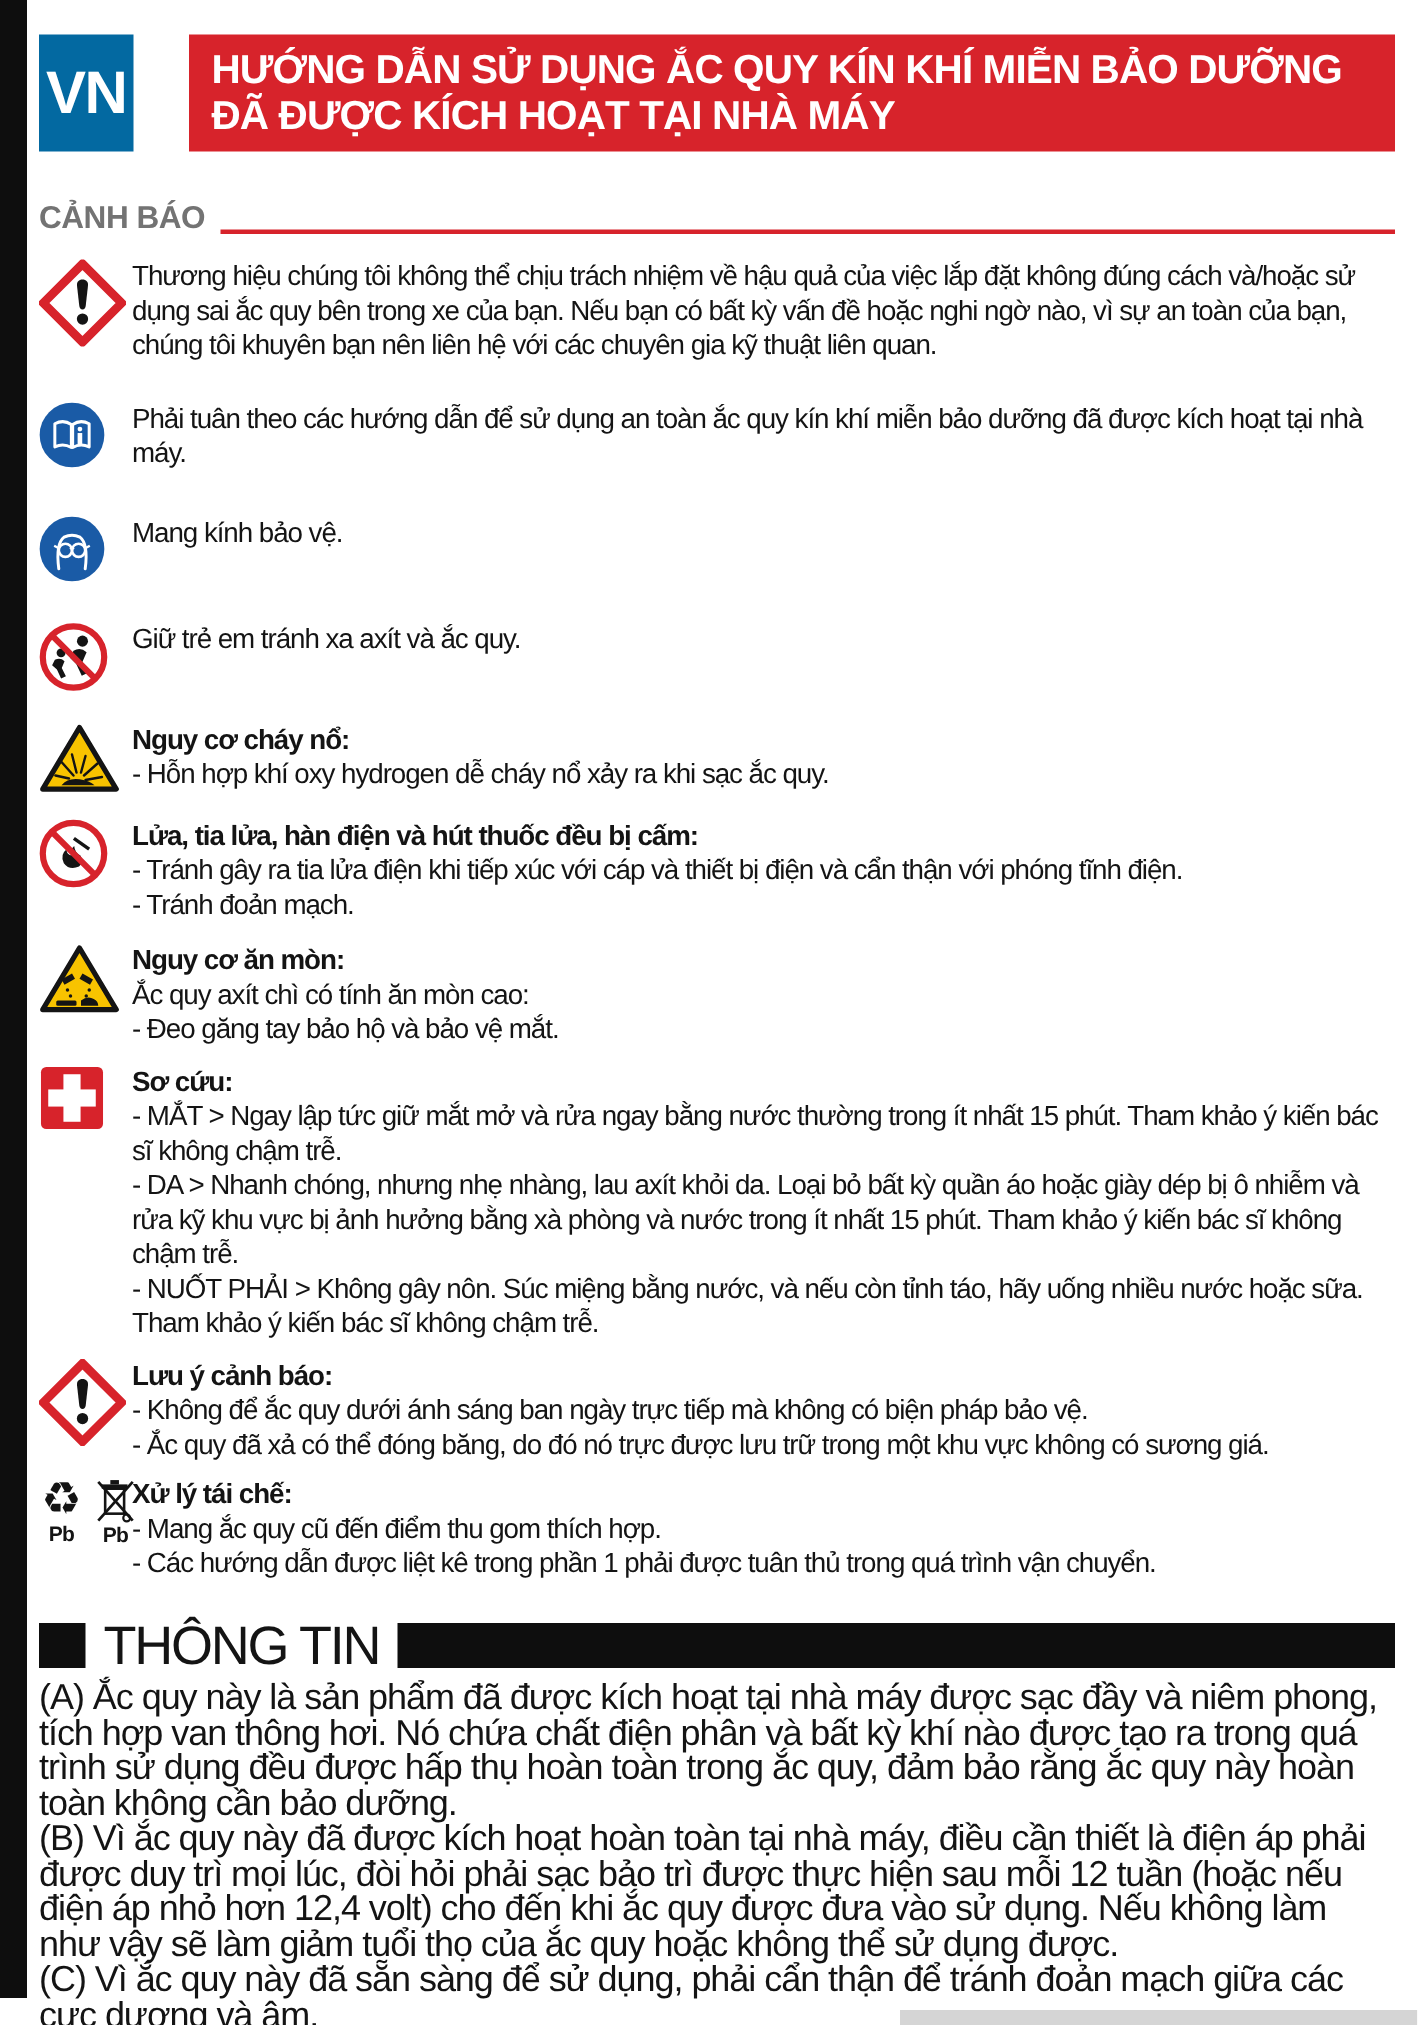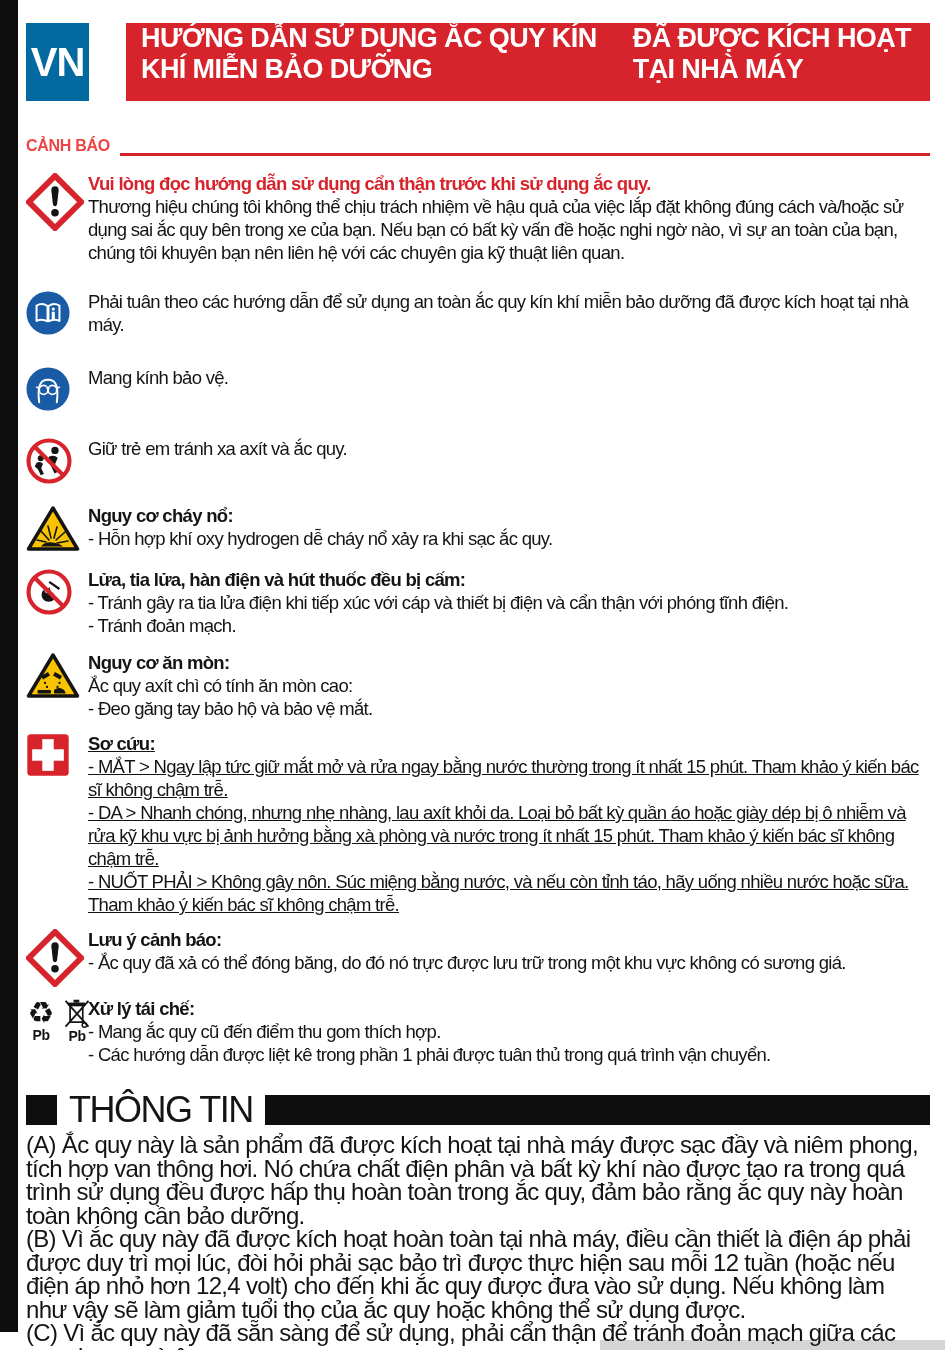--- a/index.html
+++ b/index.html
@@ -14,39 +14,39 @@
   .content { position:absolute; left:26px; top:0; width:904px; }
 
   
   .header-row { display:flex; margin-top:23px; height:78px; gap:37px; }
   .vn-badge {
     width:63px; background:#0369a1; color:#fff; font-weight:bold; font-size:40px;
     display:flex; align-items:center; justify-content:center; letter-spacing:-1px;
   }
   .title-banner {
     flex:1; background:#D7232B; color:#fff; font-weight:bold; font-size:27px;
-    line-height:31px; display:flex; flex-direction:row; justify-content:center;
+    line-height:31px; display:flex; flex-direction:column; justify-content:center;
     padding-left:15px; letter-spacing:-0.6px;
   }
 
   
   .warn-heading-row { display:flex; align-items:flex-end; margin-top:33px; gap:10px; }
-  .warn-heading { color:#ef4444; font-weight:bold; font-size:16px; letter-spacing:-0.3px; line-height:24px; }
+  .warn-heading { color:#737373; font-weight:bold; font-size:21px; letter-spacing:-0.3px; line-height:24px; }
   .warn-rule { flex:1; border-bottom:3px solid #D7232B; margin-bottom:2px; }
 
   
   .witem { display:flex; }
   .warnings .witem:nth-child(1){ margin-top:14px; }
   .warnings .witem:nth-child(2){ margin-top:26px; }
   .warnings .witem:nth-child(3){ margin-top:30px; }
   .warnings .witem:nth-child(4){ margin-top:26px; }
   .warnings .witem:nth-child(5){ margin-top:20px; }
   .warnings .witem:nth-child(6){ margin-top:16px; }
   .warnings .witem:nth-child(7){ margin-top:14px; }
-  .warnings .witem:nth-child(8){ margin-top:12px;text-decoration:underline; }
+  .warnings .witem:nth-child(8){ margin-top:12px; }
   .warnings .witem:nth-child(9){ margin-top:12px; }
   .warnings .witem:nth-child(10){ margin-top:10px; }
   .icon-cell { width:62px; flex:0 0 62px; display:flex; justify-content:flex-start; padding-top:1px; }
   .text-cell { flex:1; font-size:18.5px; line-height:23px; letter-spacing:-0.7px; }
   .wtitle { font-weight:bold; }
   .wtitle.red { color:#D7232B; }
   .pb-pair { display:flex; gap:6px; align-items:flex-start; }
   .pb-stack { display:flex; flex-direction:column; align-items:center; width:30px; }
   .recycle-glyph { font-family:"DejaVu Sans",sans-serif; font-size:30px; line-height:30px; color:#141414; }
   .pb-label { font-weight:bold; font-size:14px; line-height:15px; letter-spacing:-0.5px; }
@@ -88,21 +88,20 @@
 
       <div class="witem">
         <div class="icon-cell">
           <svg width="58" height="58" viewBox="0 0 100 100">
             <polygon points="50,5 95,50 50,95 5,50" fill="#fff" stroke="#D7232B" stroke-width="10"></polygon>
             <path d="M50 23 c4.2 0 6.8 2.6 6.3 7.2 l-2.6 23 c-0.3 2.6 -1.6 4.2 -3.7 4.2 s-3.4 -1.6 -3.7 -4.2 l-2.6 -23 C43.2 25.6 45.8 23 50 23 z" fill="#141414"></path>
             <circle cx="50" cy="68.5" r="6.5" fill="#141414"></circle>
           </svg>
         </div>
         <div class="text-cell">
-          <div class="wtitle red">Vui lòng đọc hướng dẫn sử dụng cẩn thận trước khi sử dụng ắc quy.</div>
           <div>Thương hiệu chúng tôi không thể chịu trách nhiệm về hậu quả của việc lắp đặt không đúng cách và/hoặc sử dụng sai ắc quy bên trong xe của bạn. Nếu bạn có bất kỳ vấn đề hoặc nghi ngờ nào, vì sự an toàn của bạn, chúng tôi khuyên bạn nên liên hệ với các chuyên gia kỹ thuật liên quan.</div>
         </div>
       </div>
 
       <div class="witem">
         <div class="icon-cell">
           <svg width="44" height="44" viewBox="0 0 100 100">
             <circle cx="50" cy="50" r="49" fill="#1A5BA6"></circle>
             <path d="M24 33 Q37 26 49 34 L49 69 Q37 62 24 68 Z" fill="#1A5BA6" stroke="#fff" stroke-width="4.5" stroke-linejoin="round"></path>
             <path d="M76 33 Q63 26 51 34 L51 69 Q63 62 76 68 Z" fill="#1A5BA6" stroke="#fff" stroke-width="4.5" stroke-linejoin="round"></path>
@@ -229,20 +228,21 @@
       <div class="witem">
         <div class="icon-cell">
           <svg width="58" height="58" viewBox="0 0 100 100">
             <polygon points="50,5 95,50 50,95 5,50" fill="#fff" stroke="#D7232B" stroke-width="10"></polygon>
             <path d="M50 23 c4.2 0 6.8 2.6 6.3 7.2 l-2.6 23 c-0.3 2.6 -1.6 4.2 -3.7 4.2 s-3.4 -1.6 -3.7 -4.2 l-2.6 -23 C43.2 25.6 45.8 23 50 23 z" fill="#141414"></path>
             <circle cx="50" cy="68.5" r="6.5" fill="#141414"></circle>
           </svg>
         </div>
         <div class="text-cell">
           <div class="wtitle">Lưu ý cảnh báo:</div>
+          <div>- Không để ắc quy dưới ánh sáng ban ngày trực tiếp mà không có biện pháp bảo vệ.</div>
           <div>- Ắc quy đã xả có thể đóng băng, do đó nó trực được lưu trữ trong một khu vực không có sương giá.</div>
         </div>
       </div>
 
       <div class="witem">
         <div class="icon-cell">
           <div class="pb-pair">
             <div class="pb-stack">
               <div class="recycle-glyph">♻</div>
               <div class="pb-label">Pb</div>

